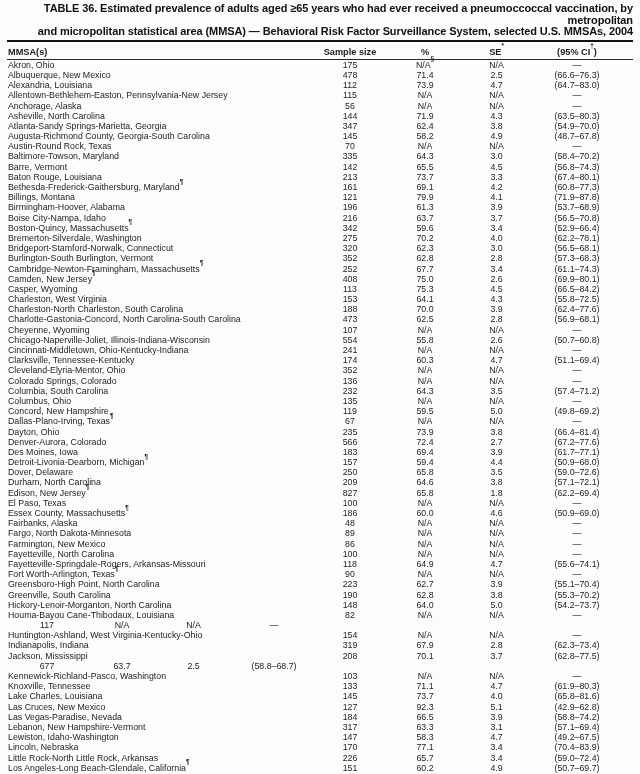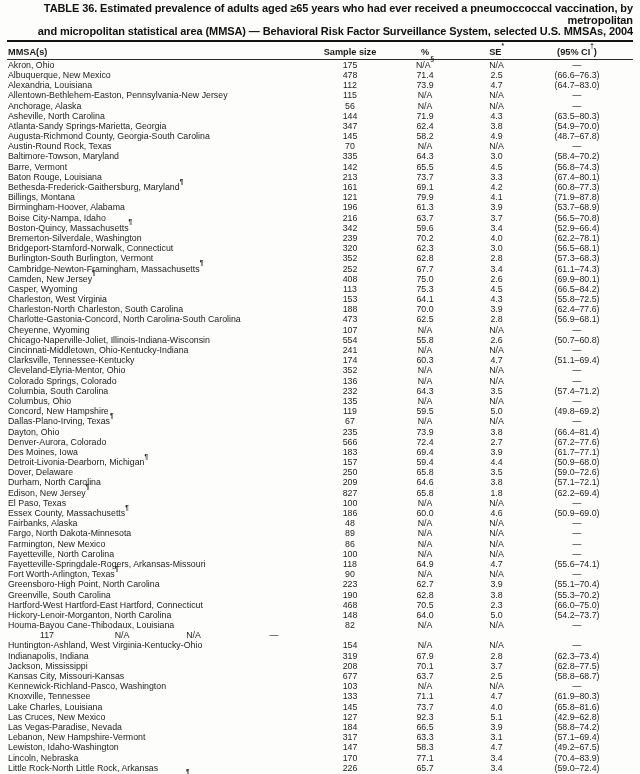--- a/index.html
+++ b/index.html
@@ -188,21 +188,21 @@
       <div class="tr">
         <div class="td c-mmsa"><span>Boston-Quincy, Massachusetts</span><sup>¶</sup></div>
         <div class="td c-sample"><span>342</span></div>
         <div class="td c-pct"><span>59.6</span></div>
         <div class="td c-se"><span>3.4</span></div>
         <div class="td c-ci"><span>(52.9–66.4)</span></div>
         <div class="c-pad"></div>
       </div>
       <div class="tr">
         <div class="td c-mmsa"><span>Bremerton-Silverdale, Washington</span></div>
-        <div class="td c-sample"><span>239</span></div>
+        <div class="td c-sample"><span>275</span></div>
         <div class="td c-pct"><span>70.2</span></div>
         <div class="td c-se"><span>4.0</span></div>
         <div class="td c-ci"><span>(62.2–78.1)</span></div>
         <div class="c-pad"></div>
       </div>
       <div class="tr">
         <div class="td c-mmsa"><span>Bridgeport-Stamford-Norwalk, Connecticut</span></div>
         <div class="td c-sample"><span>320</span></div>
         <div class="td c-pct"><span>62.3</span></div>
         <div class="td c-se"><span>3.0</span></div>
@@ -475,28 +475,20 @@
       </div>
       <div class="tr">
         <div class="td c-mmsa"><span>Greenville, South Carolina</span></div>
         <div class="td c-sample"><span>190</span></div>
         <div class="td c-pct"><span>62.8</span></div>
         <div class="td c-se"><span>3.8</span></div>
         <div class="td c-ci"><span>(55.3–70.2)</span></div>
         <div class="c-pad"></div>
       </div>
       <div class="tr">
-        <div class="td c-mmsa"><span>Hartford-West Hartford-East Hartford, Connecticut</span></div>
-        <div class="td c-sample"><span>468</span></div>
-        <div class="td c-pct"><span>70.5</span></div>
-        <div class="td c-se"><span>2.3</span></div>
-        <div class="td c-ci"><span>(66.0–75.0)</span></div>
-        <div class="c-pad"></div>
-      </div>
-      <div class="tr">
         <div class="td c-mmsa"><span>Hickory-Lenoir-Morganton, North Carolina</span></div>
         <div class="td c-sample"><span>148</span></div>
         <div class="td c-pct"><span>64.0</span></div>
         <div class="td c-se"><span>5.0</span></div>
         <div class="td c-ci"><span>(54.2–73.7)</span></div>
         <div class="c-pad"></div>
       </div>
       <div class="tr">
         <div class="td c-mmsa"><span>Houma-Bayou Cane-Thibodaux, Louisiana</span></div>
         <div class="td c-sample"><span>82</span></div>
@@ -530,21 +522,20 @@
       </div>
       <div class="tr">
         <div class="td c-mmsa"><span>Jackson, Mississippi</span></div>
         <div class="td c-sample"><span>208</span></div>
         <div class="td c-pct"><span>70.1</span></div>
         <div class="td c-se"><span>3.7</span></div>
         <div class="td c-ci"><span>(62.8–77.5)</span></div>
         <div class="c-pad"></div>
       </div>
       <div class="tr">
-        <div class="td c-mmsa"><span>Kansas City, Missouri-Kansas</span></div>
         <div class="td c-sample"><span>677</span></div>
         <div class="td c-pct"><span>63.7</span></div>
         <div class="td c-se"><span>2.5</span></div>
         <div class="td c-ci"><span>(58.8–68.7)</span></div>
         <div class="c-pad"></div>
       </div>
       <div class="tr">
         <div class="td c-mmsa"><span>Kennewick-Richland-Pasco, Washington</span></div>
         <div class="td c-sample"><span>103</span></div>
         <div class="td c-pct"><span>N/A</span></div>

